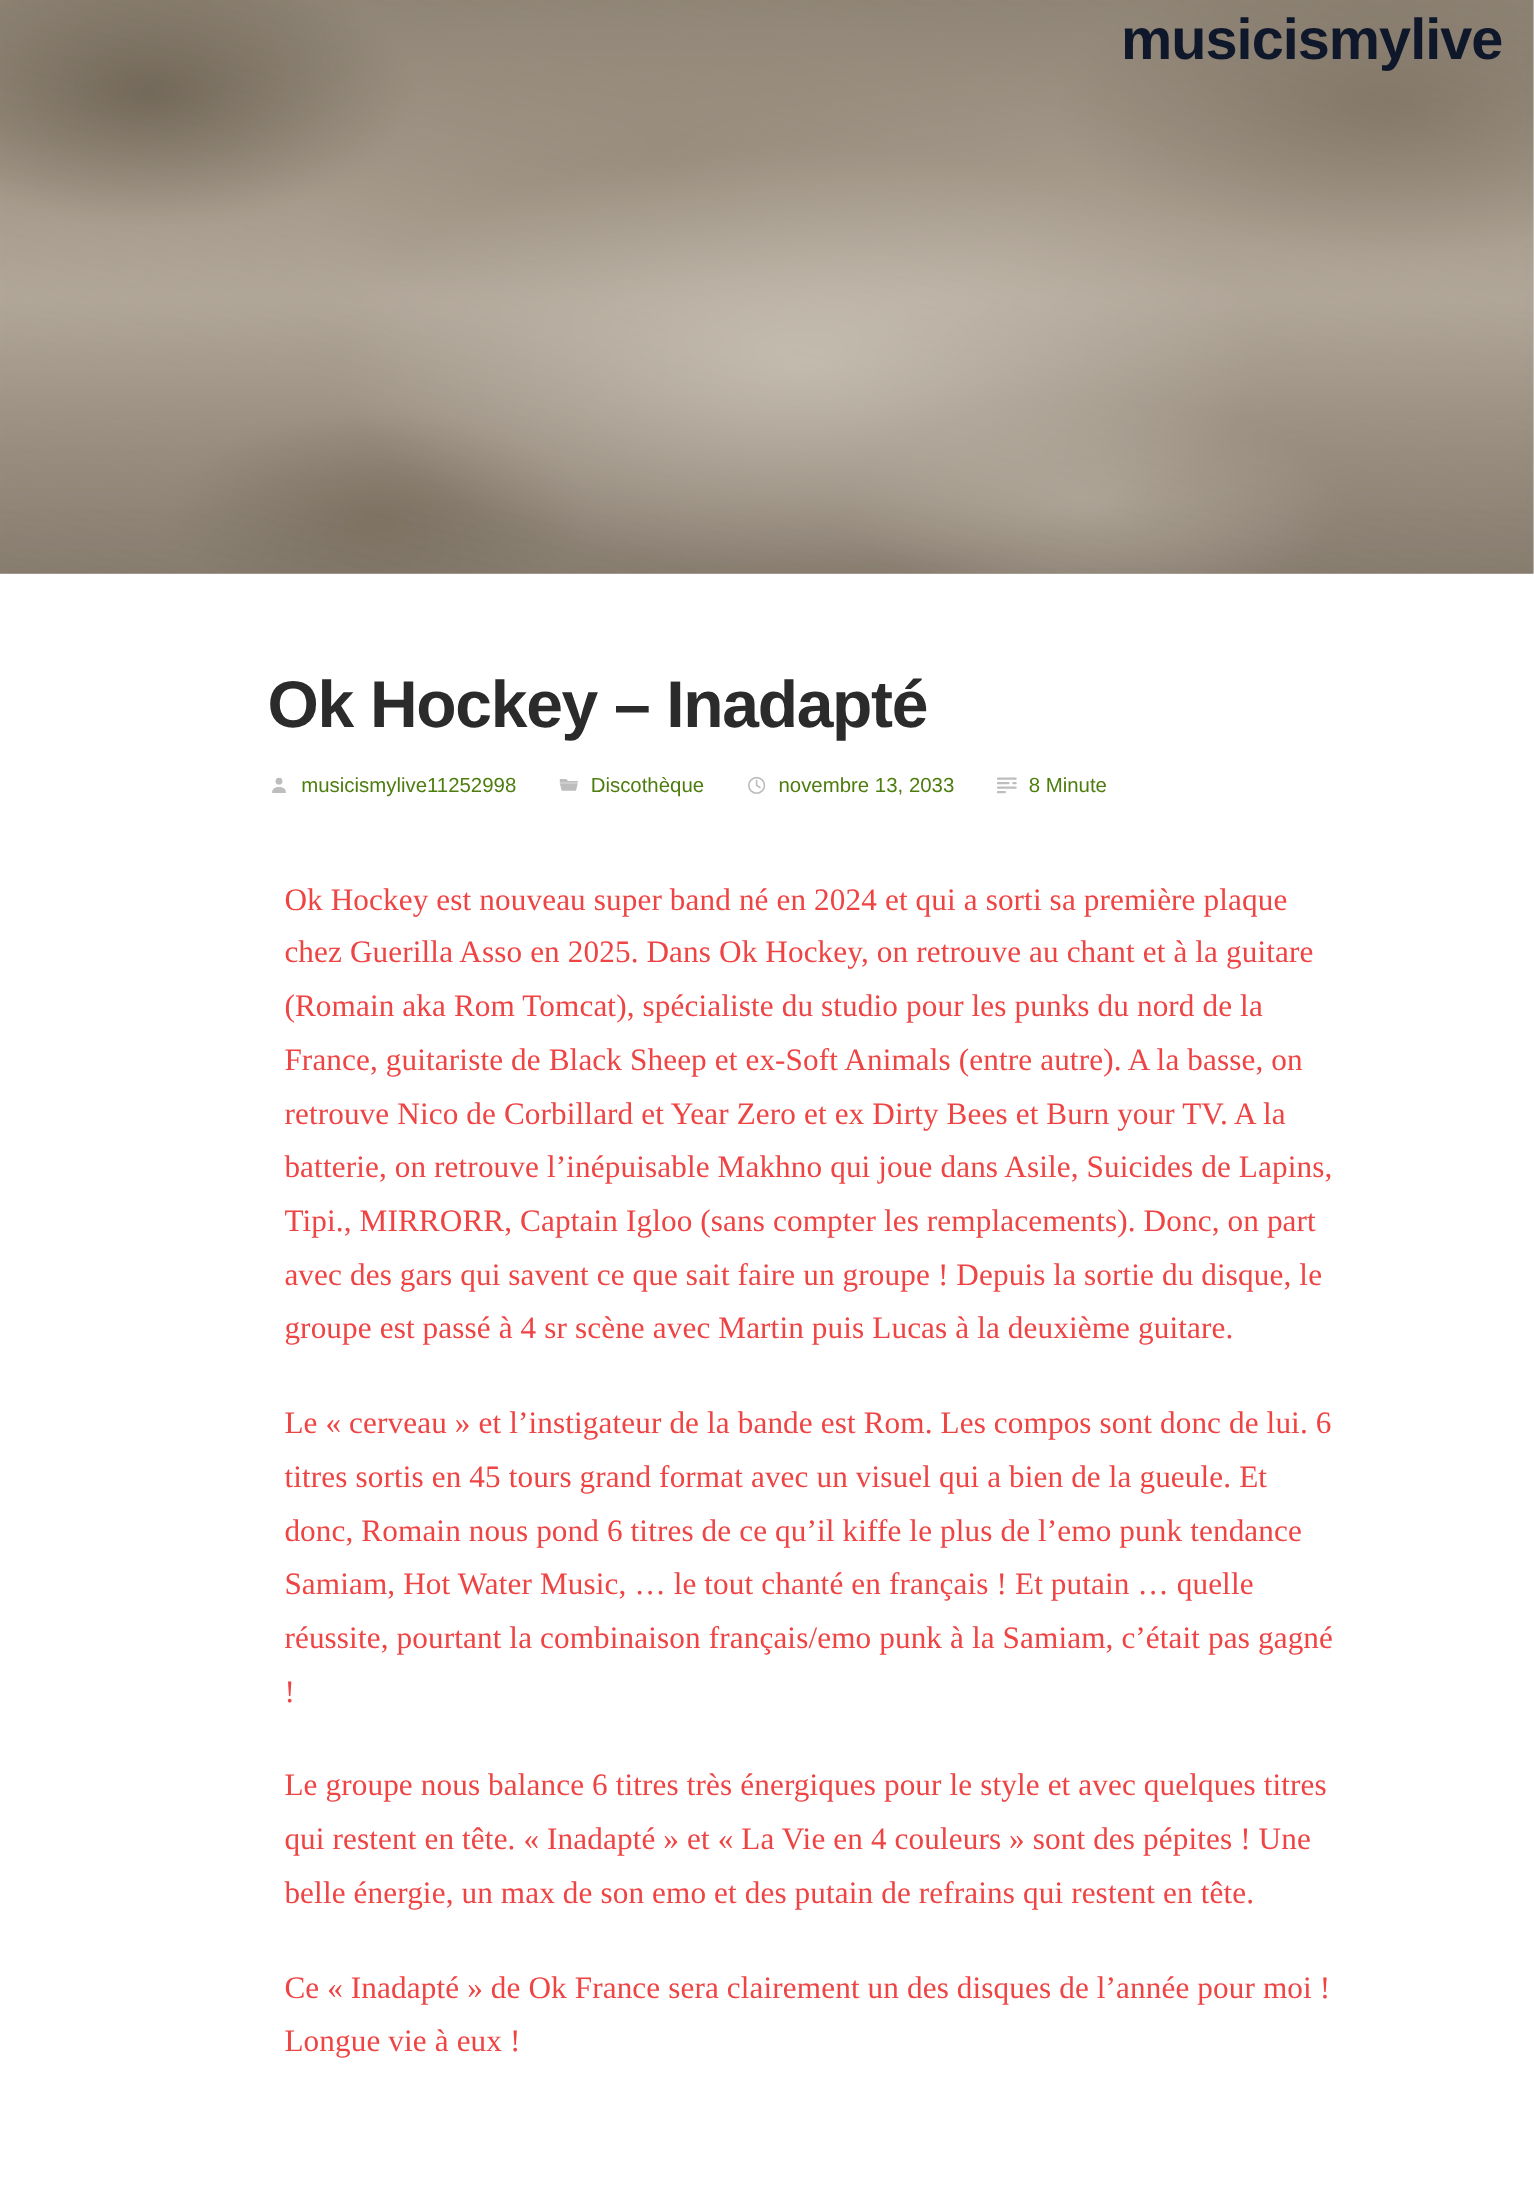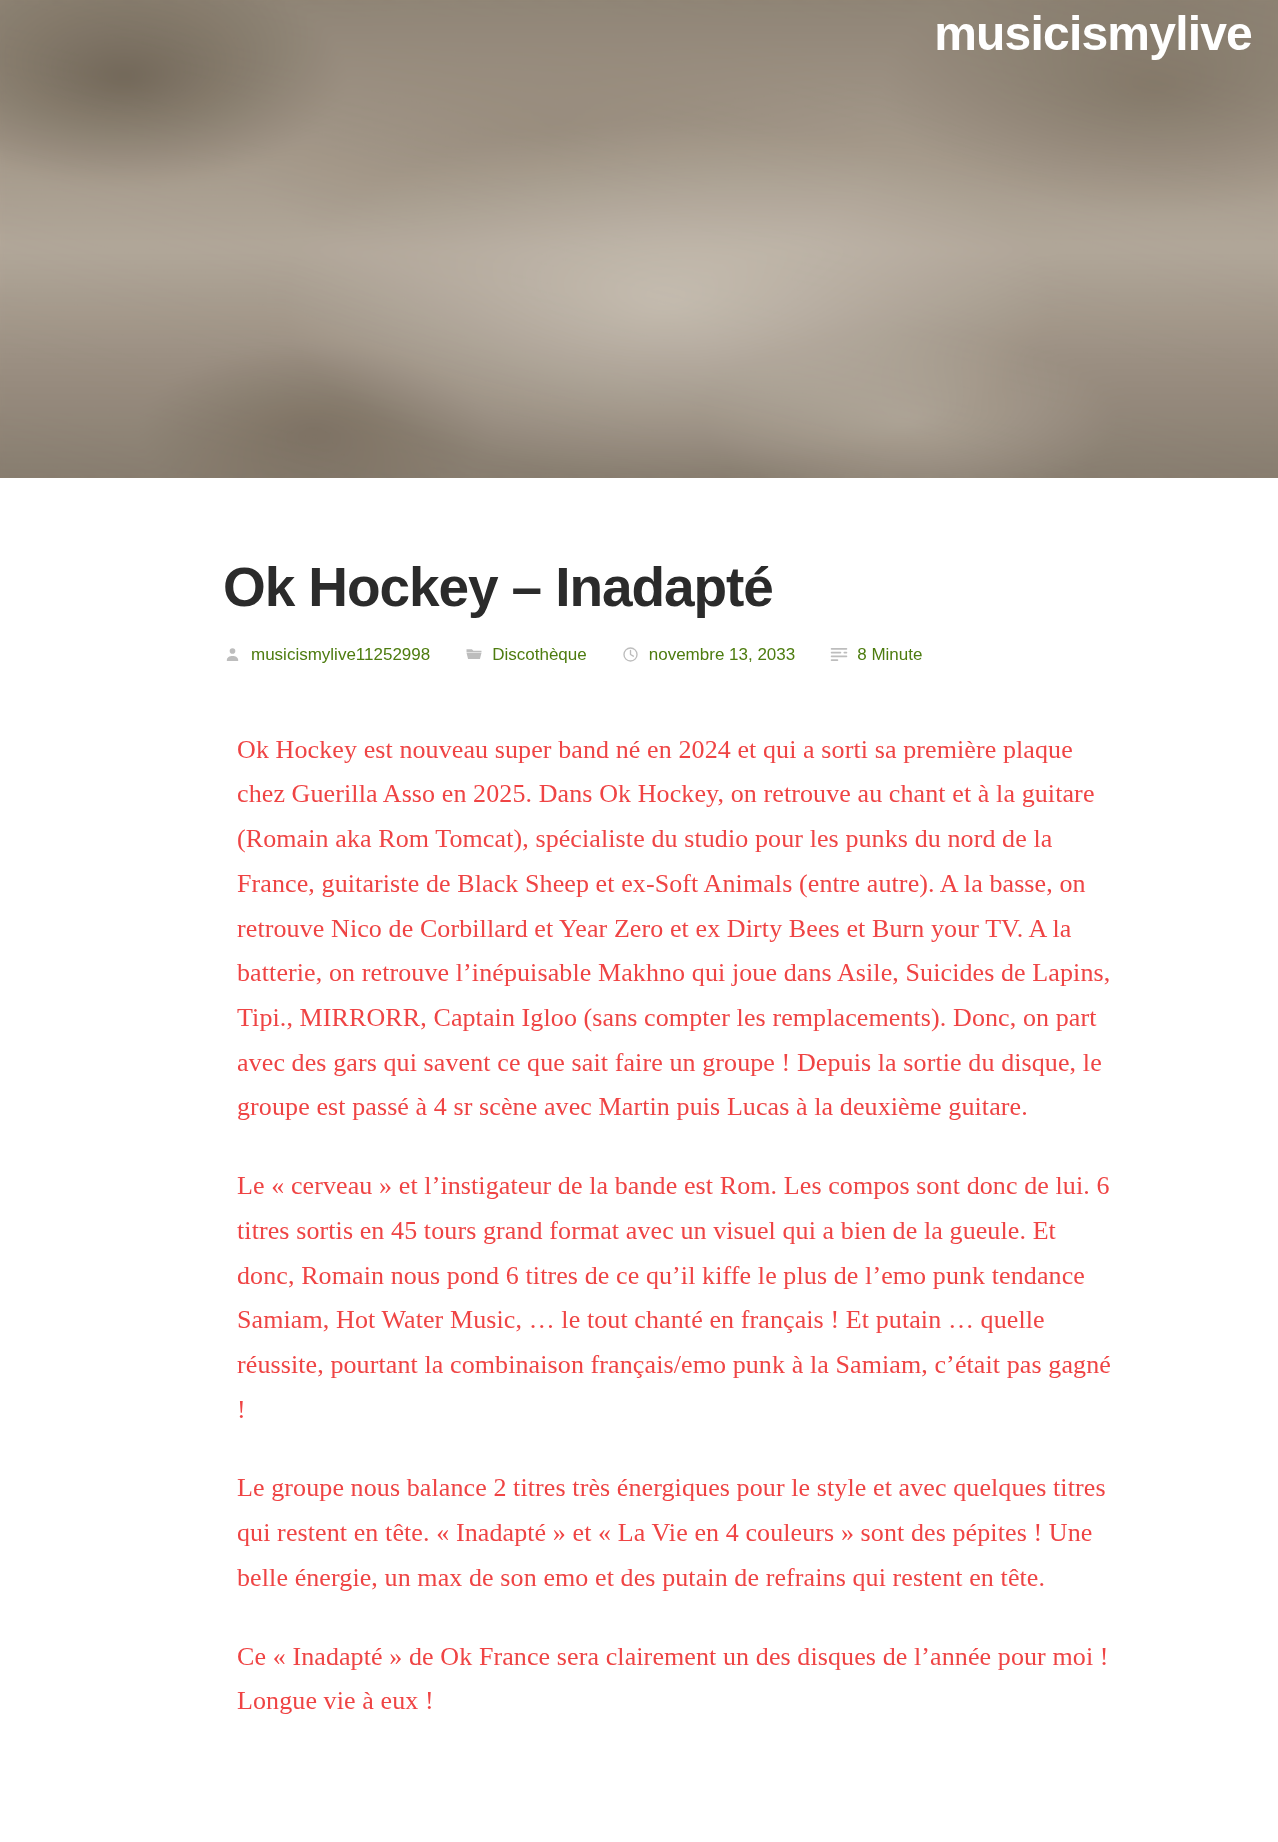--- a/index.html
+++ b/index.html
@@ -46,21 +46,21 @@
     background-image:
       repeating-linear-gradient(100deg, rgba(255,255,255,0.06) 0 3px, rgba(0,0,0,0.05) 3px 7px),
       repeating-linear-gradient(14deg, rgba(255,255,255,0.05) 0 4px, rgba(0,0,0,0.04) 4px 9px);
     filter: blur(3px);
   }
   .site-title {
     position: absolute;
     top: 8px;
     right: 26px;
     margin: 0;
-    color: #ffffff;
+    color: #0f172a;
     font-size: 48px;
     font-weight: 700;
     letter-spacing: -0.8px;
     line-height: 1.1;
     text-decoration: none;
     font-family: "Liberation Sans", sans-serif;
   }
 
   
   .page {
@@ -178,18 +178,18 @@
           </svg>
         </span>
         <span class="meta-text">8 Minute</span>
       </span>
 
     </div>
 
     <div class="entry-content">
       <p>Ok Hockey est nouveau super band né en 2024 et qui a sorti sa première plaque chez Guerilla Asso en 2025. Dans Ok Hockey, on retrouve au chant et à la guitare (Romain aka Rom Tomcat), spécialiste du studio pour les punks du nord de la France, guitariste de Black Sheep et ex-Soft Animals (entre autre). A la basse, on retrouve Nico de Corbillard et Year Zero et ex Dirty Bees et Burn your TV. A la batterie, on retrouve l’inépuisable Makhno qui joue dans Asile, Suicides de Lapins, Tipi., MIRRORR, Captain Igloo (sans compter les remplacements). Donc, on part avec des gars qui savent ce que sait faire un groupe ! Depuis la sortie du disque, le groupe est passé à 4 sr scène avec Martin puis Lucas à la deuxième guitare.</p>
       <p>Le « cerveau » et l’instigateur de la bande est Rom. Les compos sont donc de lui. 6 titres sortis en 45 tours grand format avec un visuel qui a bien de la gueule. Et donc, Romain nous pond 6 titres de ce qu’il kiffe le plus de l’emo punk tendance Samiam, Hot Water Music, … le tout chanté en français ! Et putain … quelle réussite, pourtant la combinaison français/emo punk à la Samiam, c’était pas gagné !</p>
-      <p>Le groupe nous balance 2 titres très énergiques pour le style et avec quelques titres qui restent en tête. « Inadapté » et « La Vie en 4 couleurs » sont des pépites ! Une belle énergie, un max de son emo et des putain de refrains qui restent en tête.</p>
+      <p>Le groupe nous balance 6 titres très énergiques pour le style et avec quelques titres qui restent en tête. « Inadapté » et « La Vie en 4 couleurs » sont des pépites ! Une belle énergie, un max de son emo et des putain de refrains qui restent en tête.</p>
       <p>Ce « Inadapté » de Ok France sera clairement un des disques de l’année pour moi ! Longue vie à eux !</p>
     </div>
 
   </article>
 </div>
 
 </body></html>

